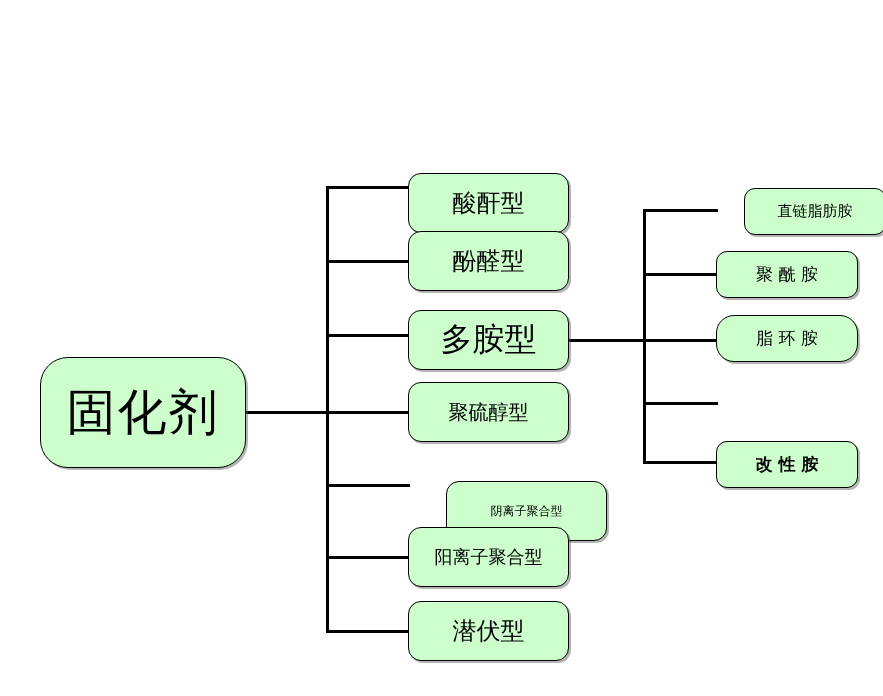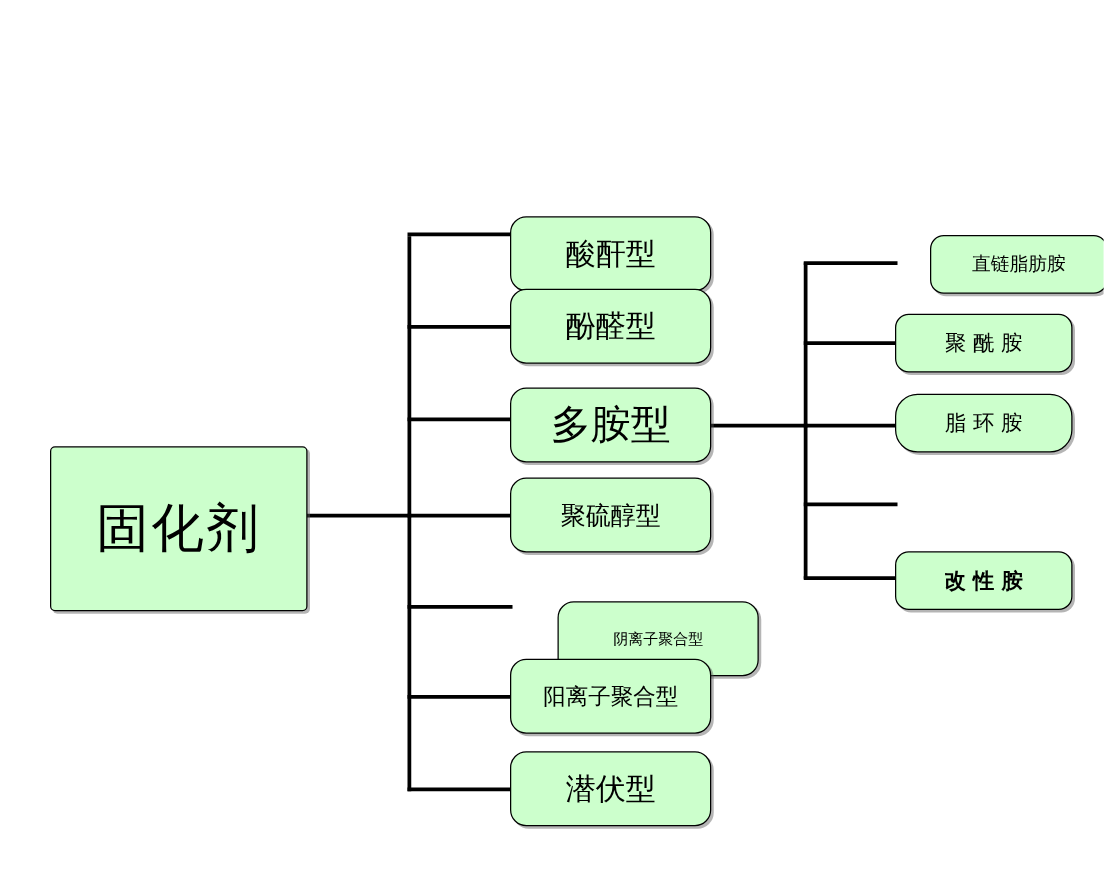--- a/index.html
+++ b/index.html
@@ -42,23 +42,23 @@
     color: #000000;
     font-family: "DejaVu Serif", "Liberation Serif", serif;
     text-align: center;
     box-shadow: 2px 2px 0 rgba(90,90,90,0.45);
     white-space: nowrap;
   }
   .node-root {
     left: 40px;
     top: 357px;
     width: 206px;
-    height: 132px;
-    font-size: 42px;
-    border-radius: 4px;
+    height: 111px;
+    font-size: 49px;
+    border-radius: 28px;
     letter-spacing: 2px;
   }
   .node-mid {
     left: 408px;
     width: 161px;
     height: 60px;
     border-radius: 13px;
   }
   .node-right {
     left: 716px;

